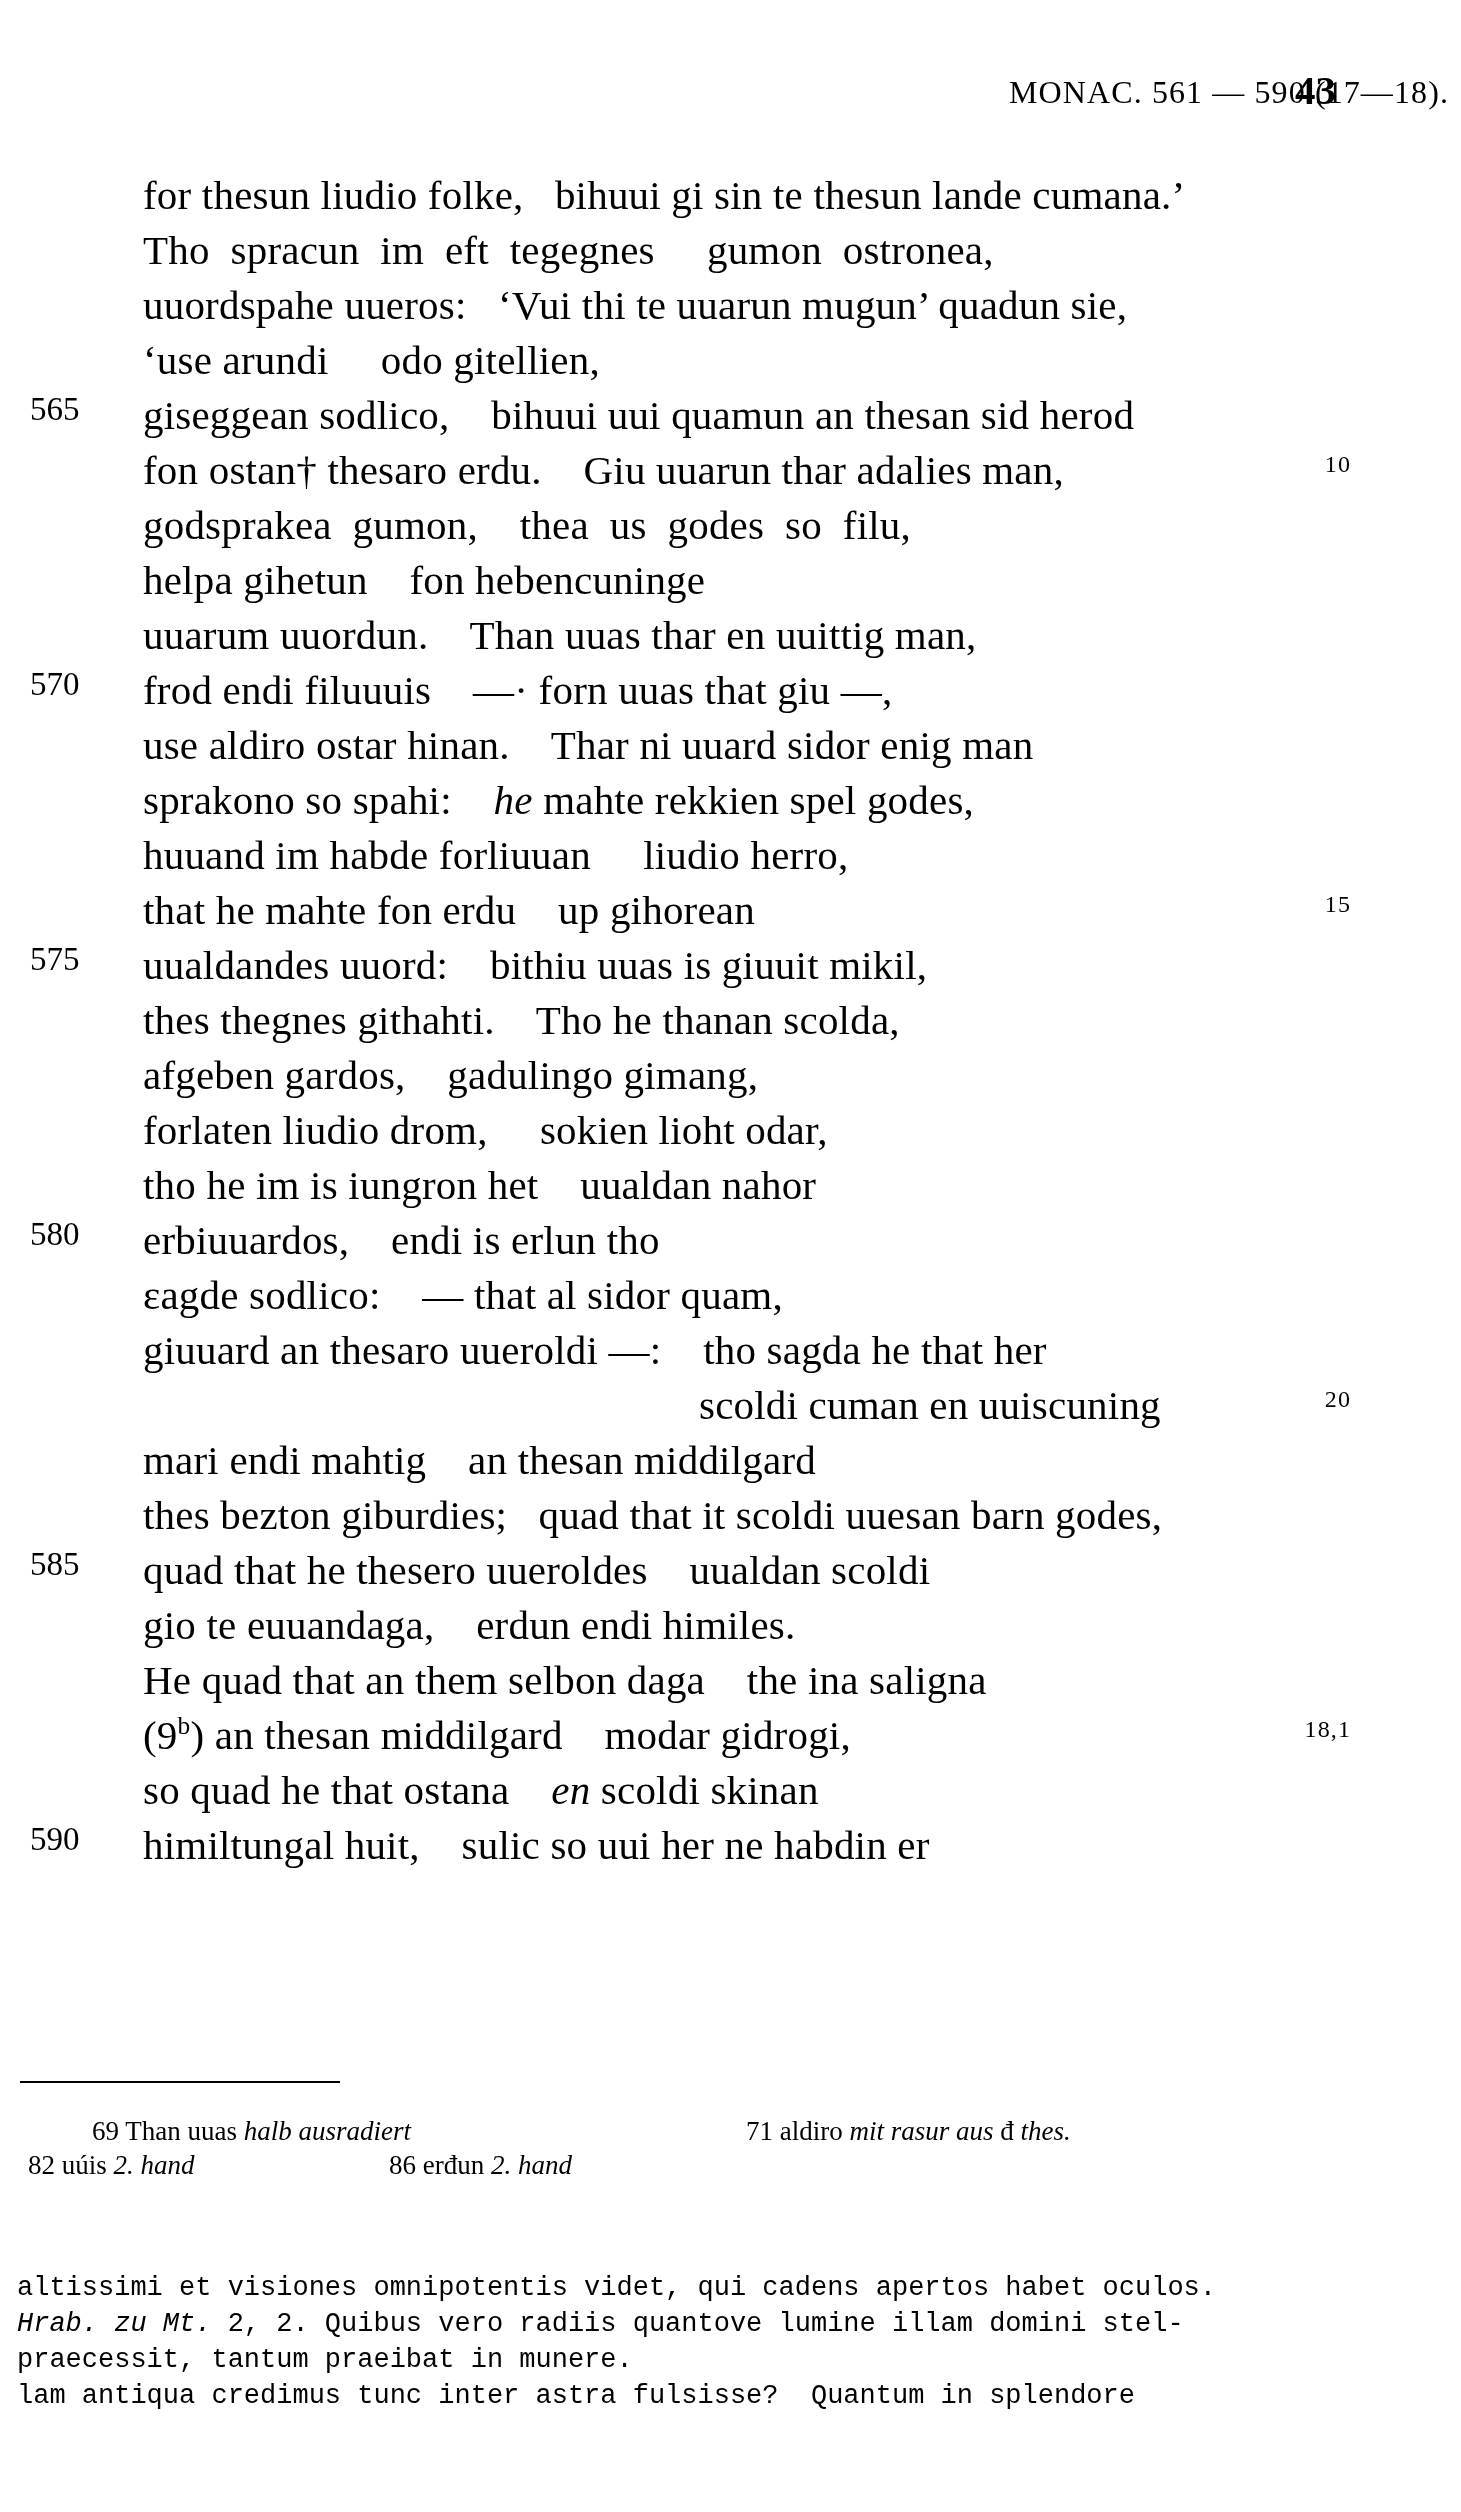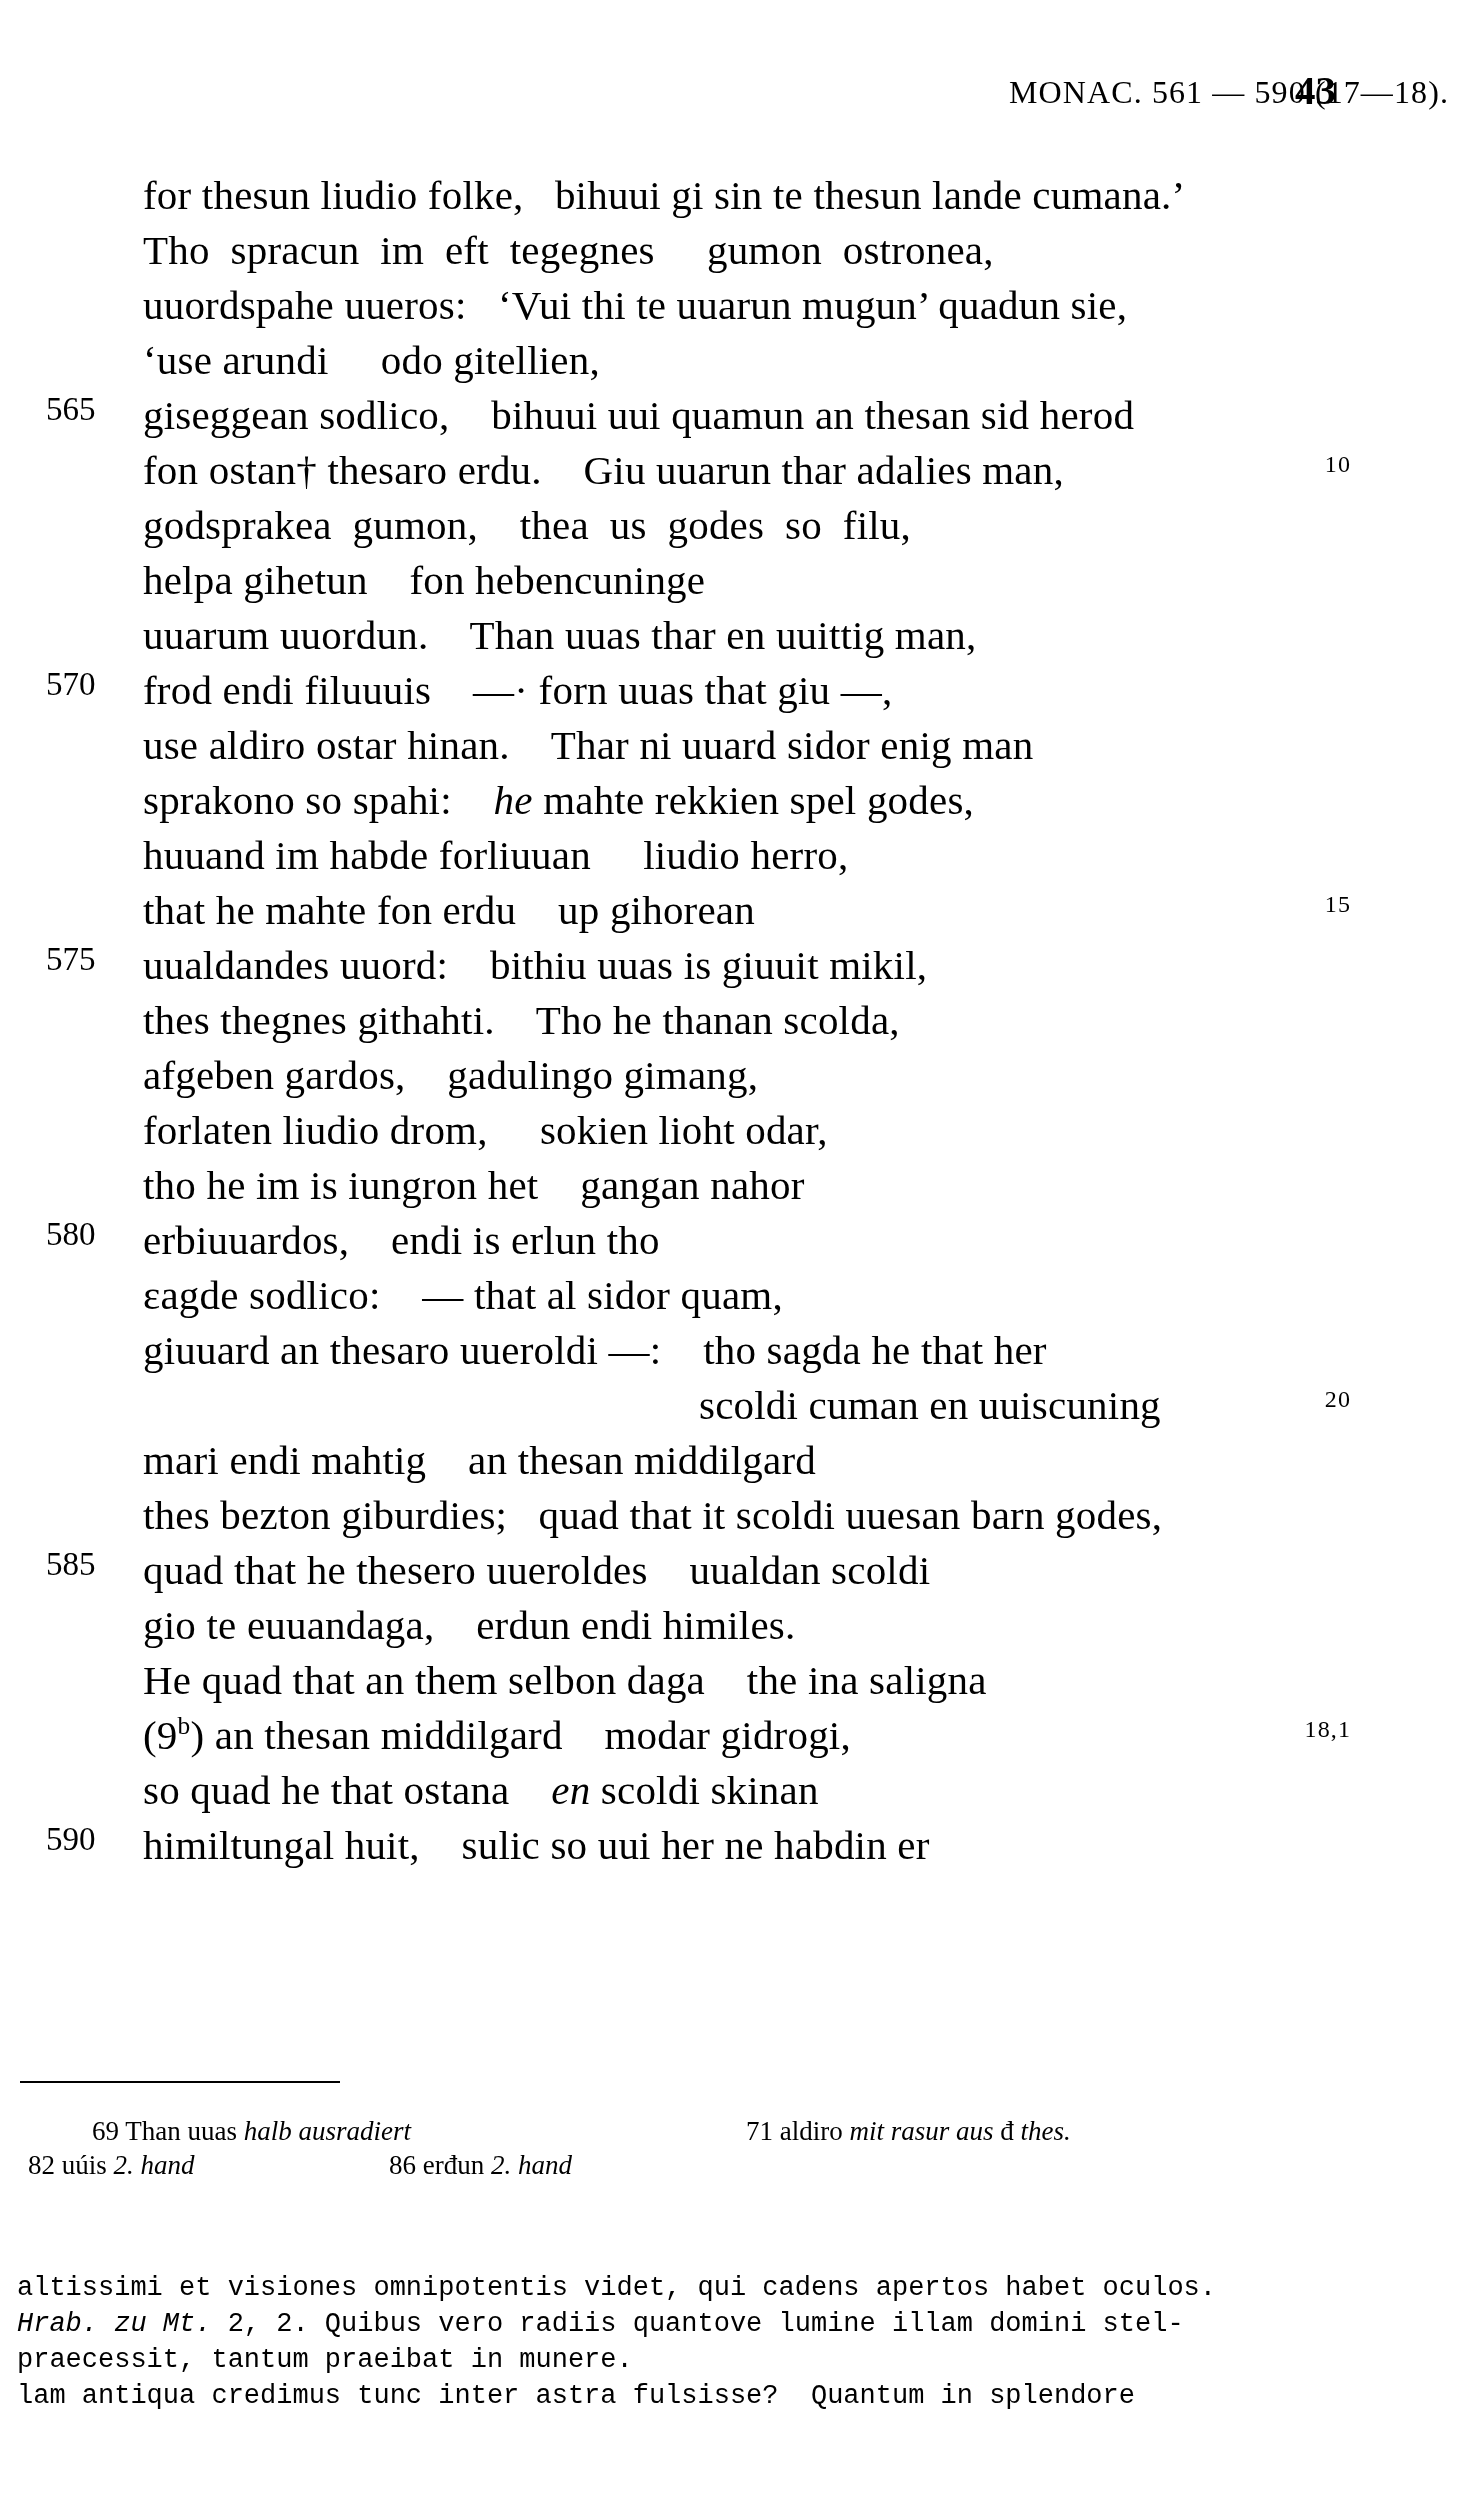--- a/index.html
+++ b/index.html
@@ -56,21 +56,21 @@
     top: 171px;
     width: 1462px;
   }
   .vline {
     position: relative;
     height: 55px;
     width: 1462px;
   }
   .lineno {
     position: absolute;
-    left: 46px;
+    left: 30px;
     top: 0;
     width: 108px;
     text-align: left;
     font-size: 33px;
     white-space: nowrap;
   }
   .vtext {
     position: absolute;
     left: 143px;
     top: 0;
@@ -202,21 +202,21 @@
       <div class="vline">
         <span class="vtext">thes thegnes githahti.    Tho he thanan scolda,</span>
       </div>
       <div class="vline">
         <span class="vtext">afgeben gardos,    gadulingo gimang,</span>
       </div>
       <div class="vline">
         <span class="vtext">forlaten liudio drom,     sokien lioht odar,</span>
       </div>
       <div class="vline">
-        <span class="vtext">tho he im is iungron het    gangan nahor</span>
+        <span class="vtext">tho he im is iungron het    uualdan nahor</span>
       </div>
       <div class="vline">
         <span class="lineno">580</span>
         <span class="vtext">erbiuuardos,    endi is erlun tho</span>
       </div>
       <div class="vline">
         <span class="vtext">ɛagde sodlico:    — that al sidor quam,</span>
       </div>
       <div class="vline">
         <span class="vtext">giuuard an thesaro uueroldi —:    tho sagda he that her</span>

